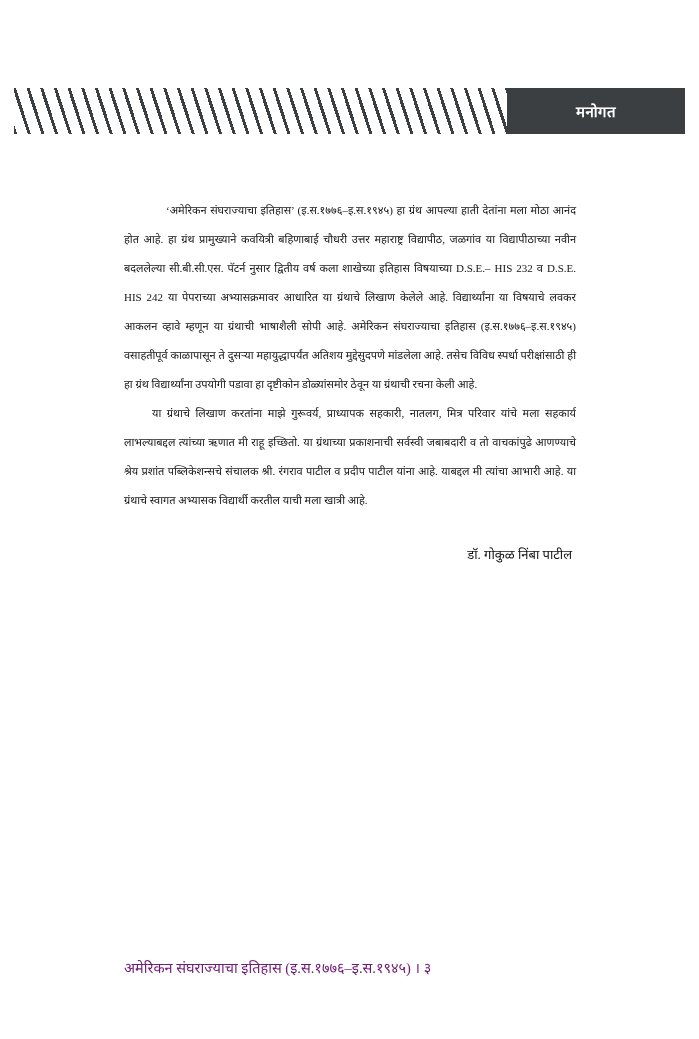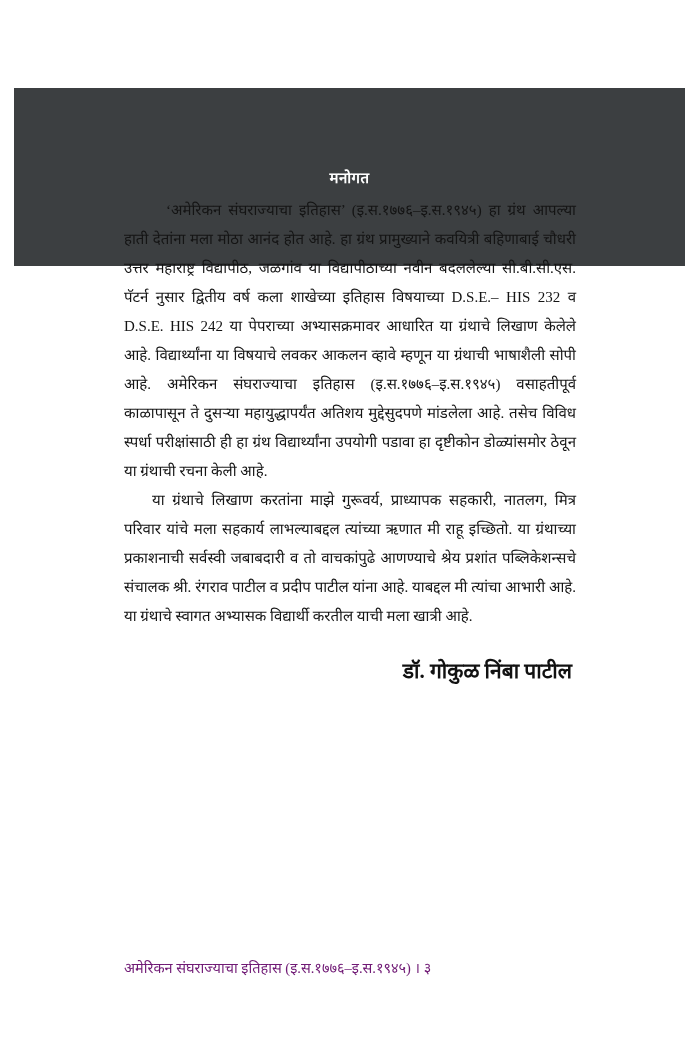--- a/index.html
+++ b/index.html
@@ -18,21 +18,20 @@
 
   
   .header-band {
     position: absolute;
     top: 88px;
     left: 14px;
     right: 14px;
     height: 46px;
     display: flex;
     align-items: stretch;
-    flex-direction: column;
   }
   .header-hatch {
     flex: 1 1 auto;
     position: relative;
     overflow: hidden;
     background-color: #ffffff;
     background-image: repeating-linear-gradient(
       72deg,
       #3c3f41 0px,
       #3c3f41 3px,
@@ -55,38 +54,38 @@
 
   
   .content {
     position: absolute;
     top: 196px;
     left: 124px;
     width: 452px;
   }
   p.para {
     margin: 0 0 0 0;
-    font-size: 15px;
+    font-size: 11px;
     line-height: 29px;
     text-align: justify;
     text-justify: inter-word;
     color: #141414;
   }
   p.para.first {
     text-indent: 42px;
   }
   p.para.second {
     text-indent: 28px;
     margin-top: 0;
   }
   .signature {
     margin-top: 26px;
     text-align: right;
-    font-weight: bold;
-    font-size: 21px;
+    font-weight: normal;
+    font-size: 13px;
     line-height: 28px;
     color: #111111;
     padding-right: 4px;
   }
 
   
   .footer {
     position: absolute;
     bottom: 62px;
     left: 124px;

